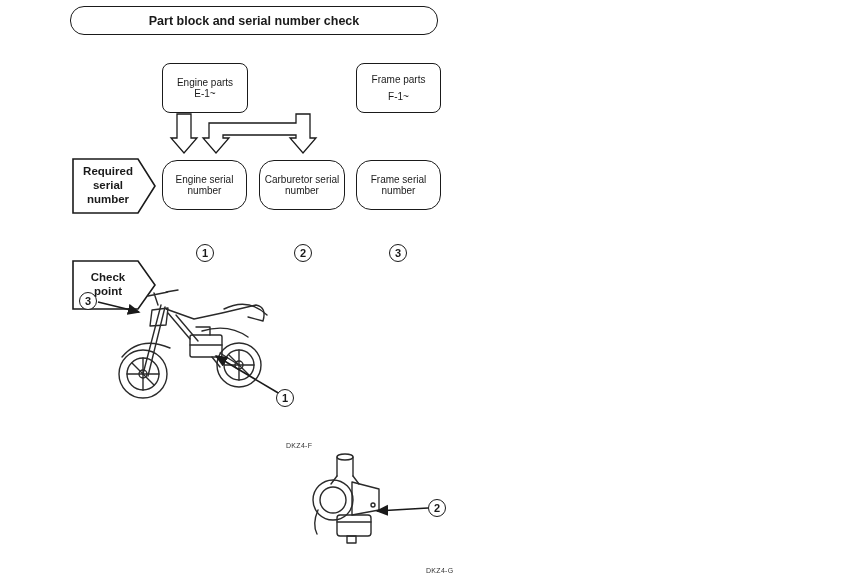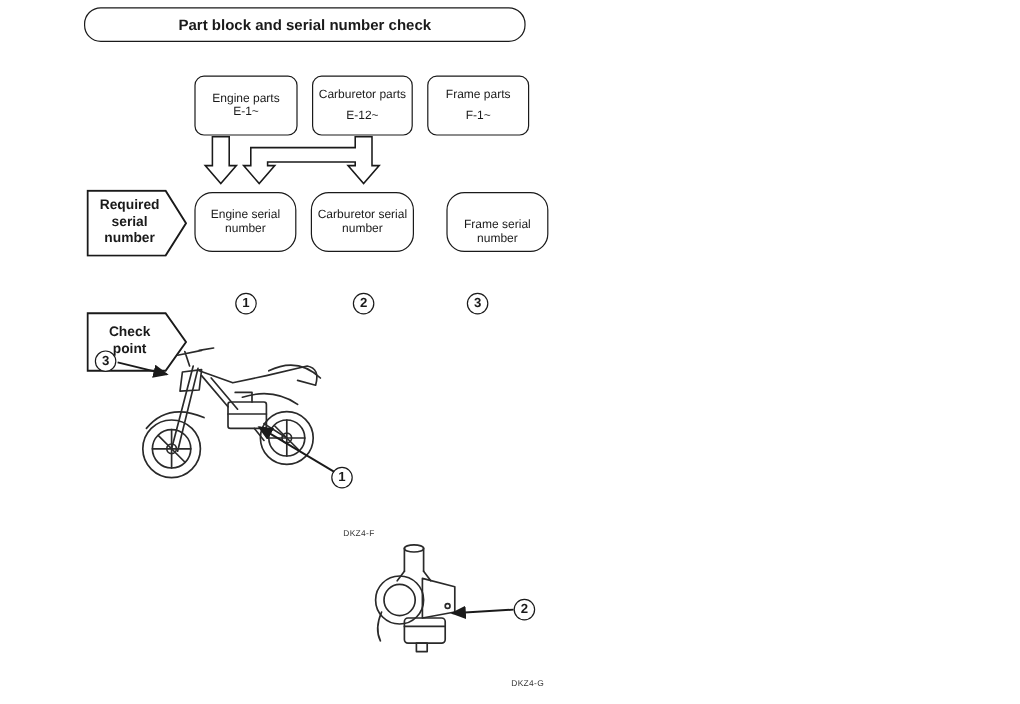--- a/index.html
+++ b/index.html
@@ -53,24 +53,20 @@
 
   <div class="title-box">
     <span>Part block and serial number check</span>
   </div>
 
 
   <div class="flow-box" style="left:162px; width:86px;justify-content:center;">
     <span>Engine parts</span>
     <span>E-1~</span>
   </div>
-  <div class="flow-box" style="left:260px; width:84px;">
-    <span>Carburetor parts</span>
-    <span>E-12~</span>
-  </div>
   <div class="flow-box" style="left:356px; width:85px;">
     <span>Frame parts</span>
     <span>F-1~</span>
   </div>
 
   <svg class="arrows-svg" viewBox="0 0 280 48">
     <polygon points="17,1 31,1 31,25 37,25 24,40 11,25 17,25" fill="#ffffff" stroke="#1a1a1a" stroke-width="1.3"></polygon>
     <polygon points="49,10 136,10 136,1 150,1 150,25 156,25 143,40 130,25 136,25 136,22 63,22 63,25 69,25 56,40 43,25 49,25" fill="#ffffff" stroke="#1a1a1a" stroke-width="1.3"></polygon>
   </svg>
 
@@ -84,21 +80,21 @@
   </div>
 
   <div class="flow-box serial" style="left:162px; width:85px;">
     <span>Engine serial
 number</span>
   </div>
   <div class="flow-box serial" style="left:259px; width:86px;">
     <span>Carburetor serial
 number</span>
   </div>
-  <div class="flow-box serial" style="left:372px; width:85px;justify-content:flex-end;">
+  <div class="flow-box serial" style="left:356px; width:85px;">
     <span>Frame serial
 number</span>
   </div>
 
   <div class="tab" style="left:72px; top:224px; width:84px; height:50px;margin-top:36px;">
     <svg class="tab-bg" viewBox="0 0 84 50" preserveAspectRatio="none">
       <polygon points="1,1 66,1 83,25 66,49 1,49" fill="#ffffff" stroke="#1a1a1a" stroke-width="1.6"></polygon>
     </svg>
     <span class="tab-text">Check
 point</span>

